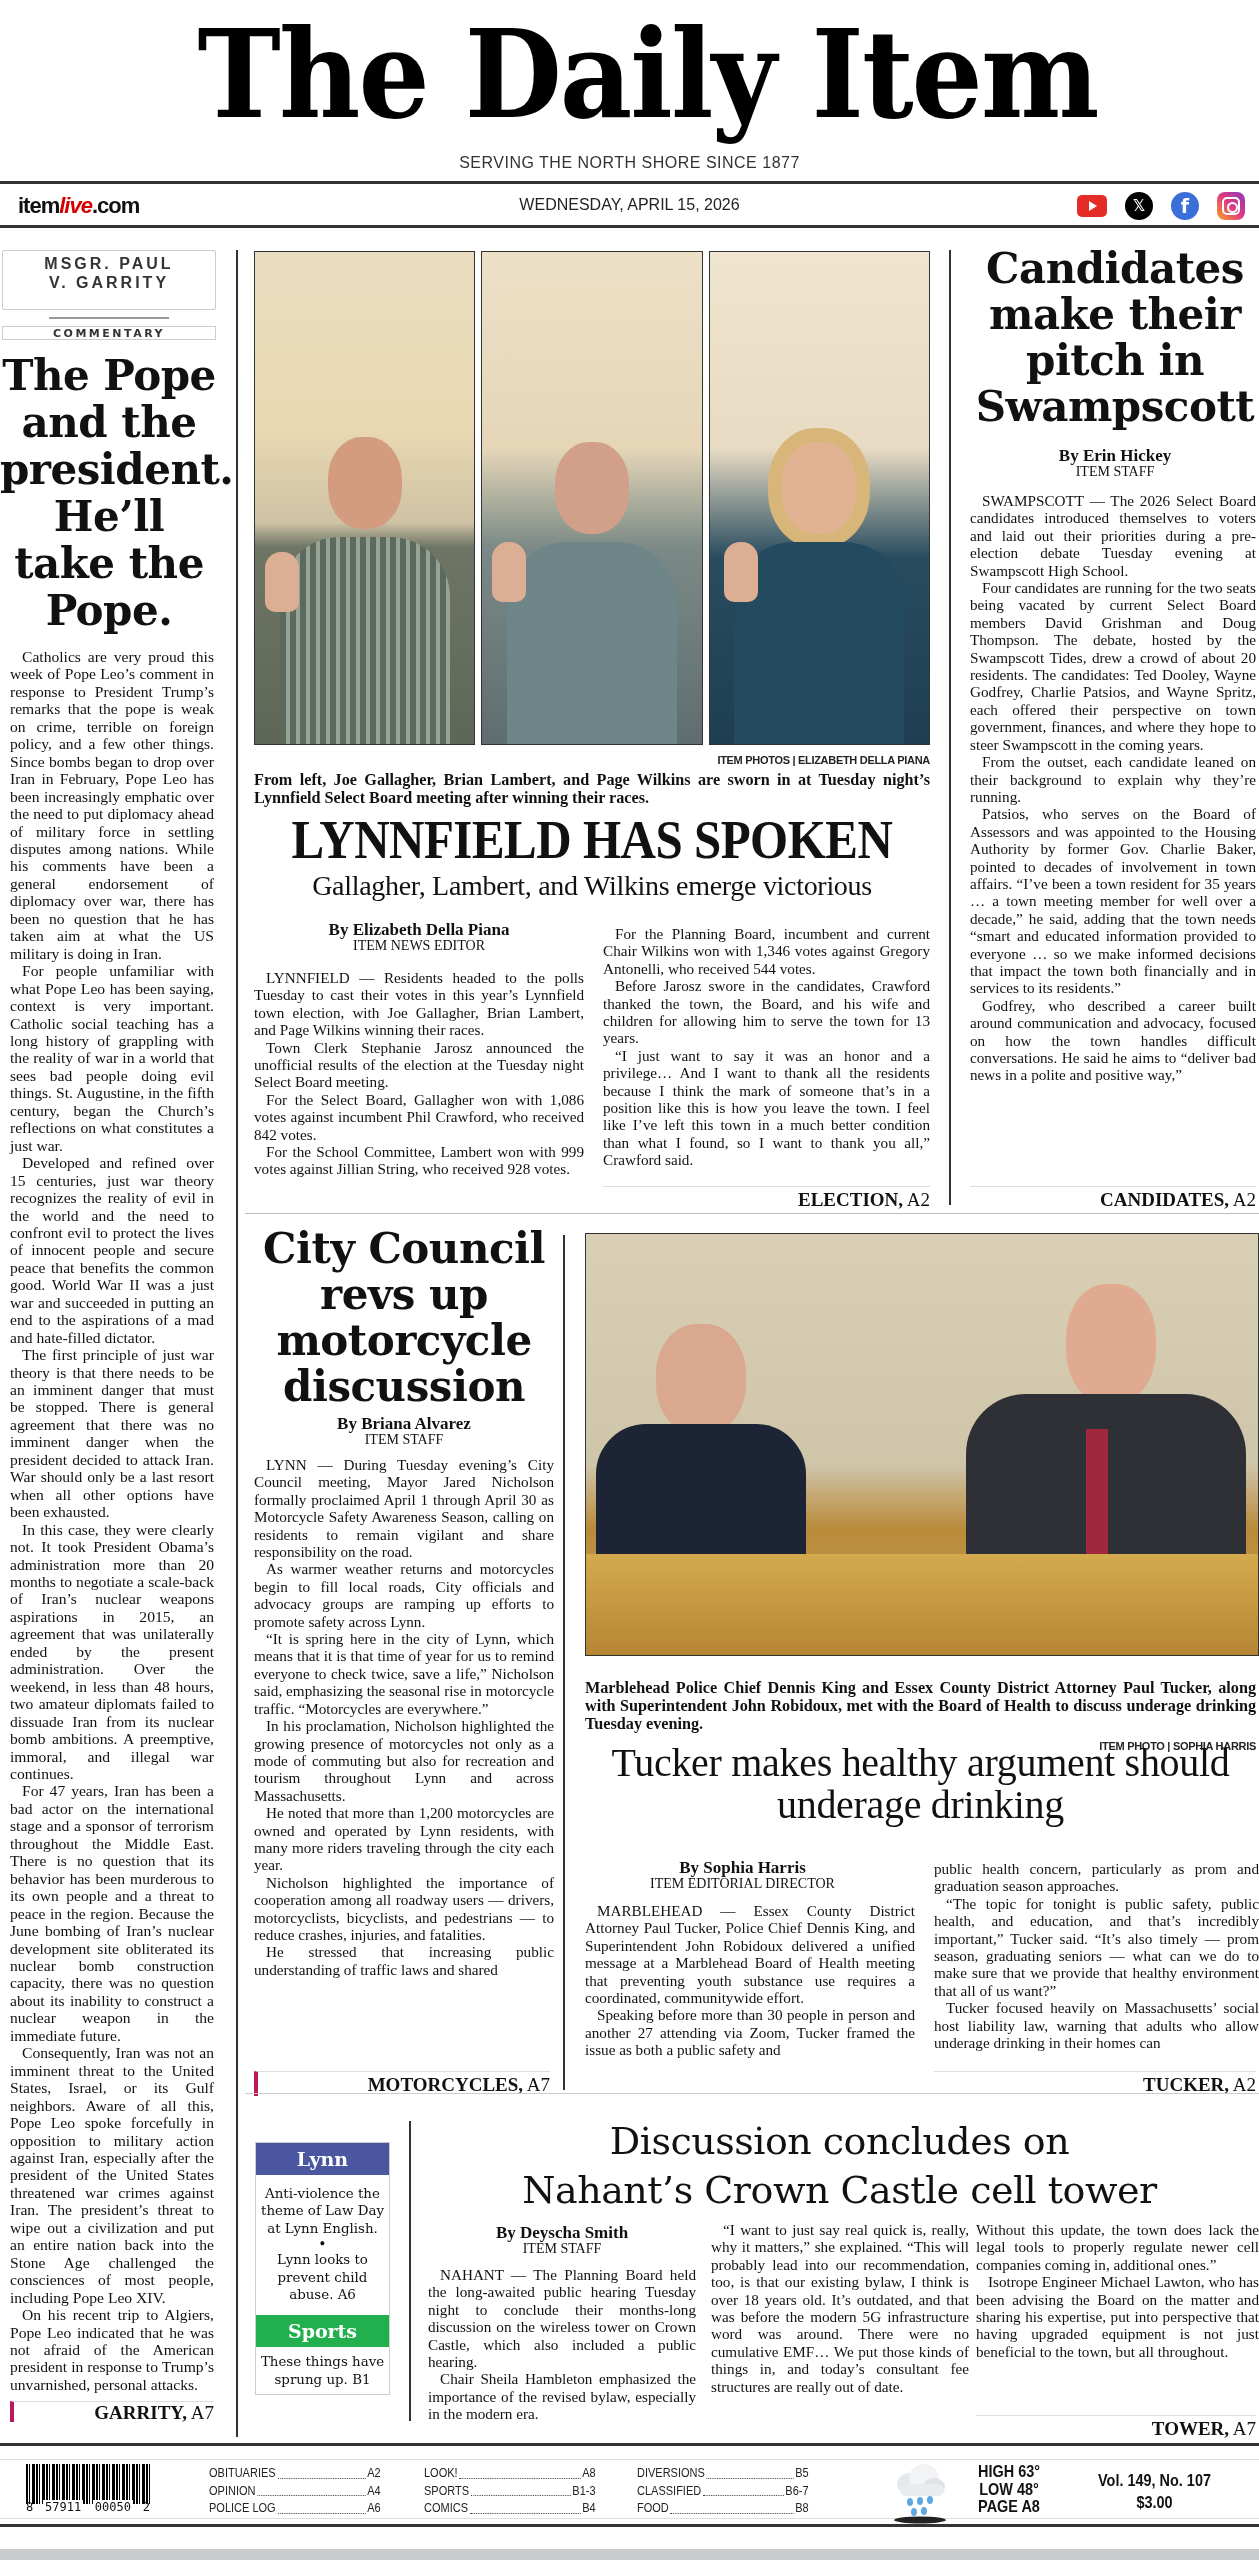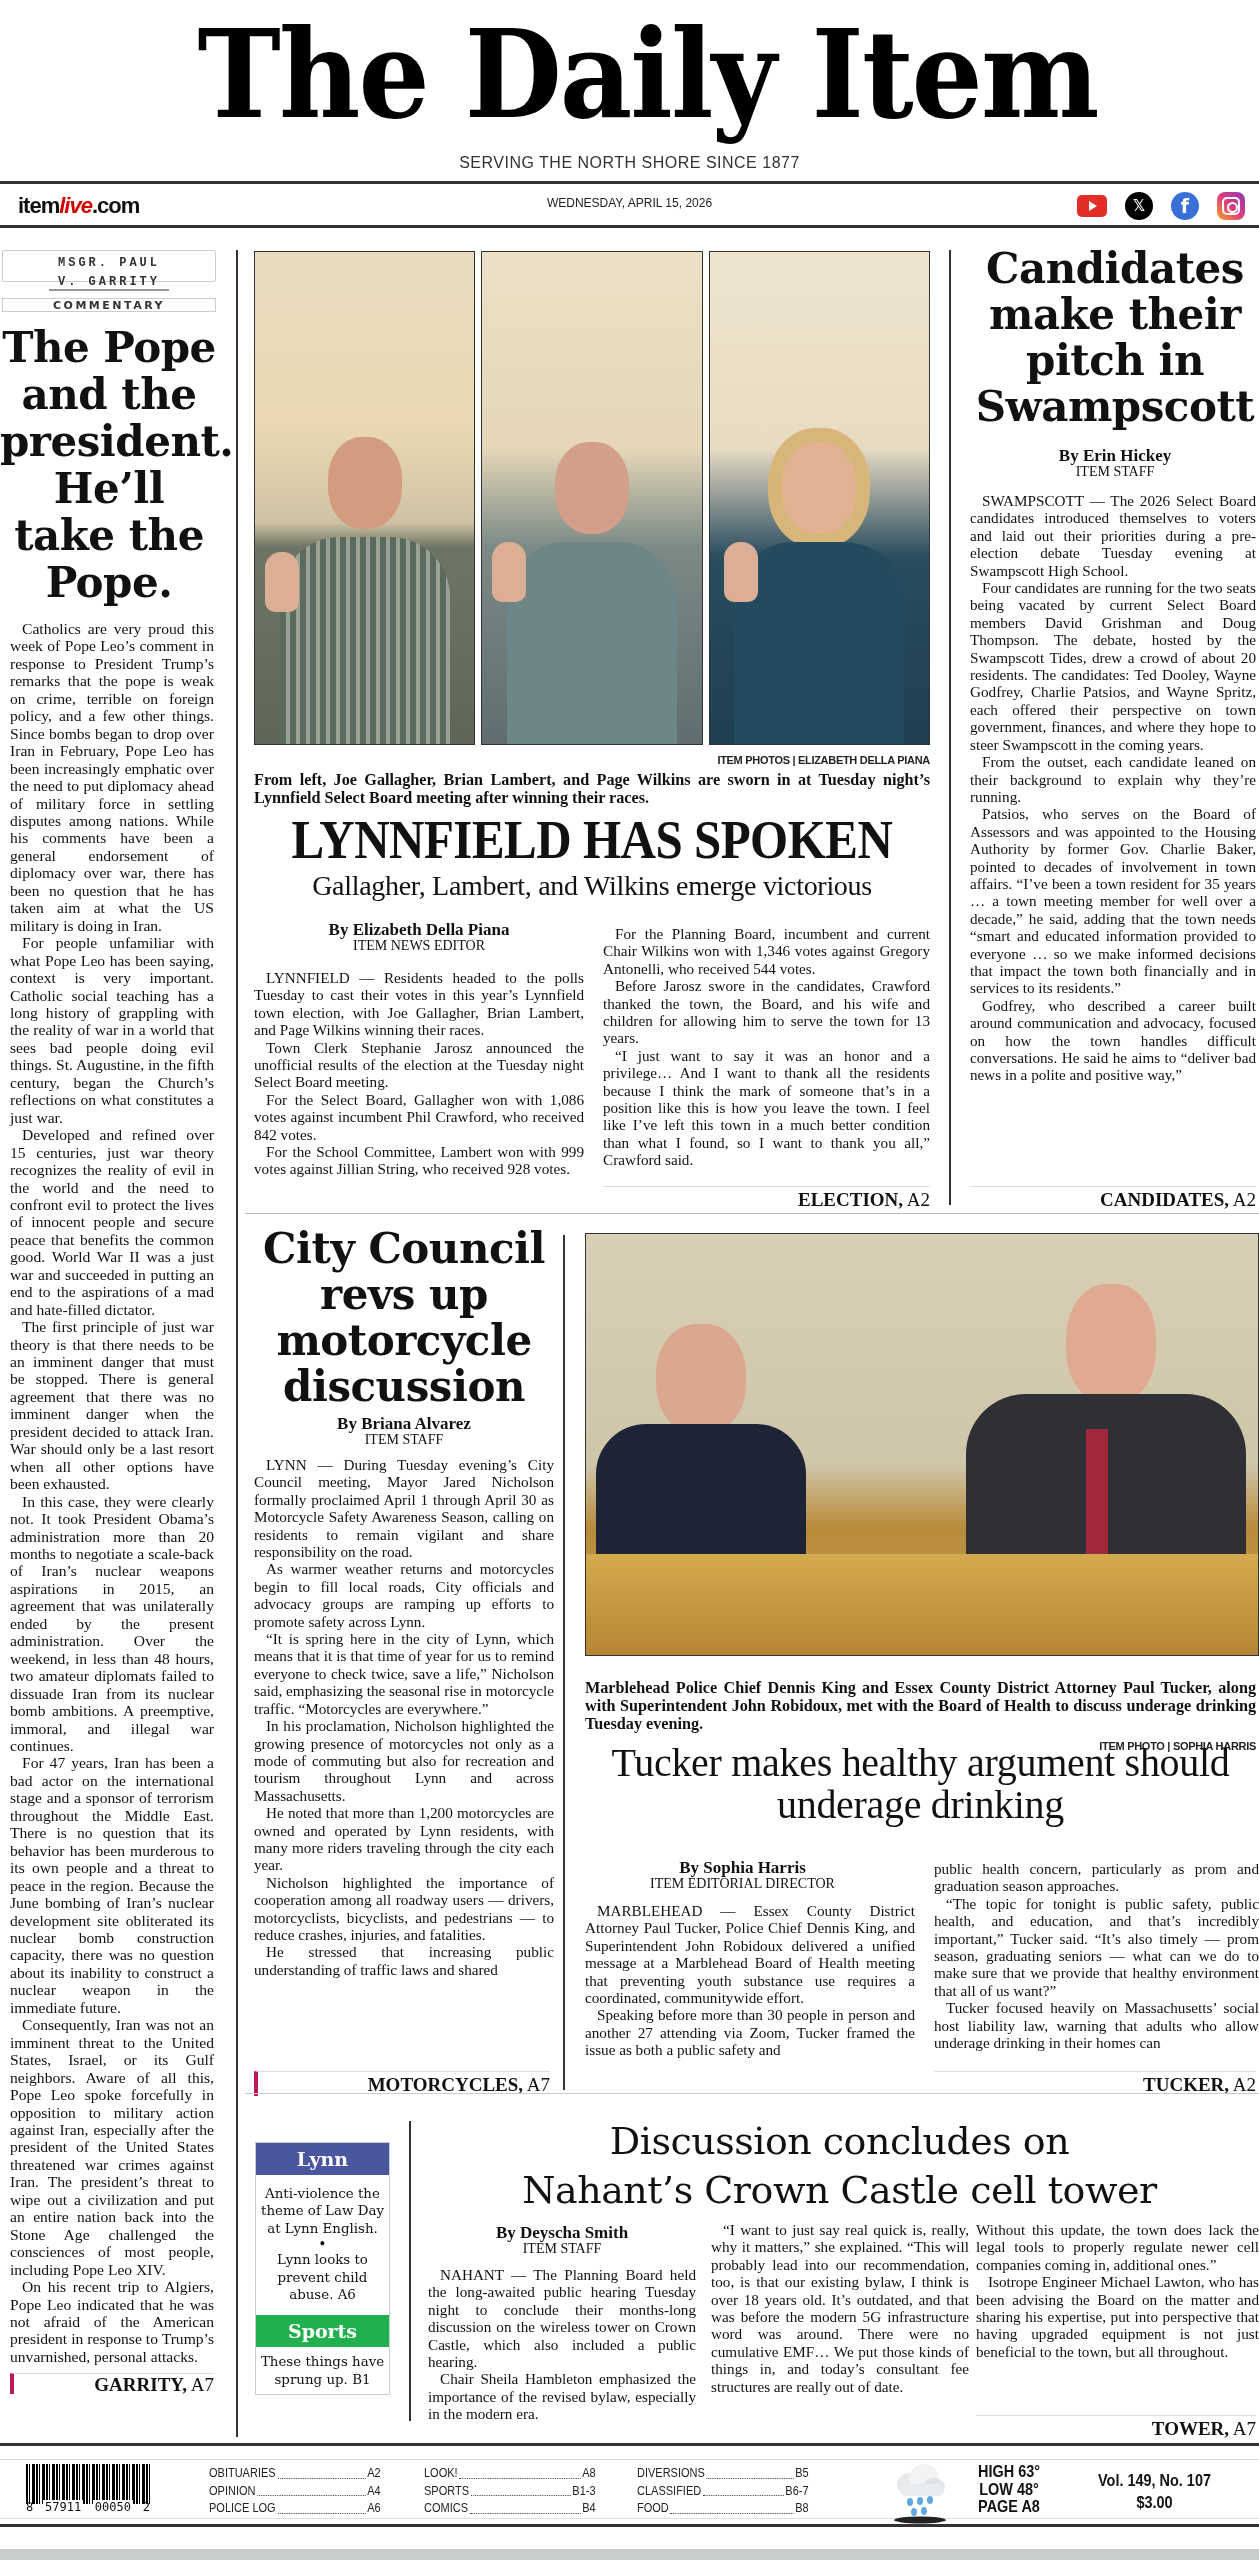--- a/index.html
+++ b/index.html
@@ -6,36 +6,36 @@
   html, body { width: 1259px; height: 2560px; background: #fff; overflow: hidden; }
   body { font-family: "DejaVu Serif", serif; color: #111; position: relative; }
 
   .masthead { position: absolute; left: 0; top: 0; width: 1259px; height: 180px; text-align: center; padding-left: 36px; }
   .masthead .logo { font-family: "DejaVu Serif", serif; font-weight: bold; font-size: 112px; letter-spacing: -2px; line-height: 150px; transform: scaleY(1.08); display: inline-block; color: #000; }
   .masthead .tagline { position: absolute; left: 0; right: 0; top: 154px; font-family: "Liberation Sans", sans-serif; font-size: 16px; letter-spacing: 0.5px; color: #333; }
 
   .dateline { position: absolute; left: 0; top: 181px; width: 1259px; height: 47px; border-top: 3px solid #333; border-bottom: 3px solid #333; }
   .dateline .site { position: absolute; left: 18px; top: 9px; font-family: "Liberation Sans", sans-serif; font-weight: bold; font-size: 22px; letter-spacing: -1px; color: #111; }
   .dateline .site .live { color: #d40000; font-style: italic; }
-  .dateline .date { position: absolute; left: 0; right: 0; top: 12px; text-align: center; font-family: "Liberation Sans", sans-serif; font-size: 12px; color: #222; }
+  .dateline .date { position: absolute; left: 0; right: 0; top: 12px; text-align: center; font-family: "Liberation Sans", sans-serif; font-size: 16px; color: #222; }
   .socials { position: absolute; right: 14px; top: 8px; display: flex; gap: 18px; }
   .soc { width: 28px; height: 28px; display: flex; align-items: center; justify-content: center; border-radius: 6px; }
   .soc.yt { background: #e52d27; width: 30px; height: 22px; margin-top: 3px; border-radius: 5px; }
   .soc.x { background: #000; border-radius: 50%; color: #fff; font-family: "DejaVu Sans", sans-serif; font-size: 15px; font-weight: bold; }
   .soc.fb { background: #3b6fd8; border-radius: 50%; color: #fff; font-family: "DejaVu Sans", sans-serif; font-size: 19px; font-weight: bold; }
   .soc.ig { background: linear-gradient(45deg,#f5a623,#e03a7f,#8a3ab9); border-radius: 8px; }
   .soc.ig .inner { width: 18px; height: 18px; border: 2.5px solid #fff; border-radius: 5px; position: relative; }
   .soc.ig .inner::after { content: ""; position: absolute; left: 3px; top: 3px; width: 7px; height: 7px; border: 2px solid #fff; border-radius: 50%; }
 
   .serif-body { font-family: "Liberation Serif", serif; font-size: 15.2px; line-height: 17.4px; text-align: justify; hyphens: auto; }
   .serif-body p { text-indent: 12px; }
 
   
   .col-left { position: absolute; left: 0; top: 246px; width: 218px; }
-  .author-box { border: 1px solid #ccc; border-radius: 2px; margin: 4px 2px 0 2px; height: 32px; text-align: center; font-family: Liberation Mono, monospace; font-weight: bold; font-size: 12px; letter-spacing: 3px; line-height: 19px; padding-top: 3px; color: #333; }
+  .author-box { border: 1px solid #ccc; border-radius: 2px; margin: 4px 2px 0 2px; height: 60px; text-align: center; font-family: Liberation Sans, sans-serif; font-weight: bold; font-size: 16px; letter-spacing: 3px; line-height: 19px; padding-top: 3px; color: #333; }
   .author-rule { width: 120px; height: 2px; background: #999; margin: 7px auto 0; }
   .section-box { border: 1px solid #ccc; margin: 7px 2px 0 2px; height: 14px; text-align: center; font-family: "DejaVu Sans", sans-serif; font-weight: bold; font-size: 11px; letter-spacing: 2.5px; line-height: 13px; color: #333; }
   .left-headline { font-family: "DejaVu Serif", serif; font-size: 42px; line-height: 47px; text-align: center; margin-top: 12px; letter-spacing: -0.5px; }
   .left-body { margin-top: 14px; padding: 0 4px 0 10px; font-size: 15.6px; line-height: 17.45px; }
   .jump { font-family: "Liberation Serif", serif; font-size: 19px; text-align: right; border-top: 1px solid #ddd; border-left: 4px solid #be185d; margin-top: 8px; padding-top: 2px; }
   .jump b { font-weight: bold; }
   .vrule { position: absolute; width: 2px; background: #333; }
 
   
   .photo-row { position: absolute; left: 254px; top: 251px; width: 676px; height: 494px; display: flex; gap: 6px; }

